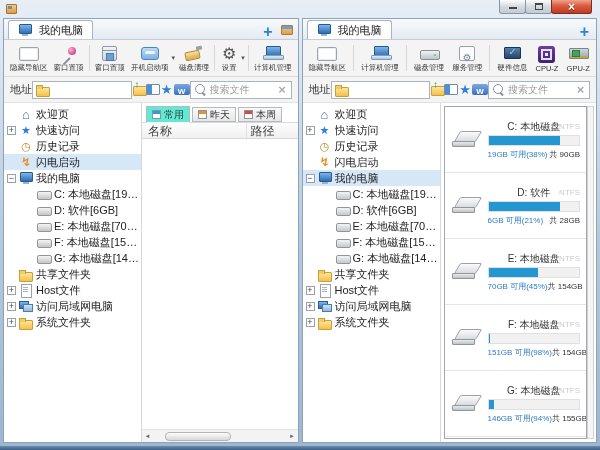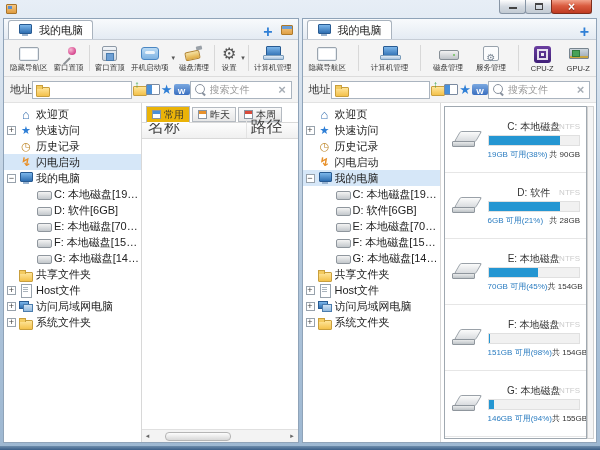--- a/index.html
+++ b/index.html
@@ -53,22 +53,22 @@
   .trow{display:flex;align-items:center;height:16px;white-space:nowrap}
   .trow.sel{background:#d6e7f8}
   .exp,.expsp{width:9px;height:9px;flex:none;margin-right:3px}
   .exp{border:1px solid #98a2ac;background:#fff;font-size:9px;line-height:7px;text-align:center;color:#444}
   .tlbl{overflow:hidden;text-overflow:ellipsis}
   
   .content{flex:1;min-width:0;display:flex;flex-direction:column;background:#fff}
   .ftabs{display:flex;align-items:flex-end;gap:2px;padding:3px 4px 0;background:#fff}
   .ftab{display:flex;align-items:center;gap:3px;height:15px;padding:0 5px;font-size:10px;color:#333;
     border:1px solid #b4bac1;background:linear-gradient(#fafafa,#e7e7e7)}
-  .ftab.on{background:#eab308;height:17px;border-bottom-color:#fff;margin-bottom:-1px;position:relative;z-index:1}
-  .cols{display:flex;height:17px;flex:none;align-items:flex-end;font-size:16px;color:#444;
+  .ftab.on{background:#5eead4;height:17px;border-bottom-color:#fff;margin-bottom:-1px;position:relative;z-index:1}
+  .cols{display:flex;height:17px;flex:none;align-items:flex-start;font-size:12px;color:#444;
     background:linear-gradient(#fdfdfd,#f0f0f0);border-top:1px solid #d9d9d9;border-bottom:1px solid #d9d9d9}
   .col-name{flex:1;padding-left:6px}
   .col-path{width:52px;border-left:1px solid #e3e3e3;padding-left:4px}
   .filelist{flex:1}
   .hscroll{height:13px;flex:none;border-top:1px solid #e0e0e0;background:#f3f3f3;
     display:flex;align-items:center;font-size:7px;color:#666}
   .harrow{width:11px;text-align:center;flex:none}
   .harrow.right{margin-left:auto}
   .hthumb{width:42%;height:9px;margin-left:8%;background:linear-gradient(#fdfdfd,#d8d8d8);
     border:1px solid #b5b5b5;border-radius:4px}
@@ -510,20 +510,29 @@
               <span class="icbox">
                 <span class="ic i-service"></span>
               </span>
               <span class="tlabel">服务管理</span>
             </div>
 
           </div>
 
           <div class="tsep"></div>
 
+          <div class="tbwrap">
+            <div class="tbtn">
+              <span class="icbox">
+                <span class="ic i-hardware"></span>
+              </span>
+              <span class="tlabel">硬件信息</span>
+            </div>
+
+          </div>
 
           <div class="tbwrap">
             <div class="tbtn">
               <span class="icbox">
                 <span class="ic i-cpuz"></span>
               </span>
               <span class="tlabel">CPU-Z</span>
             </div>
 
           </div>

